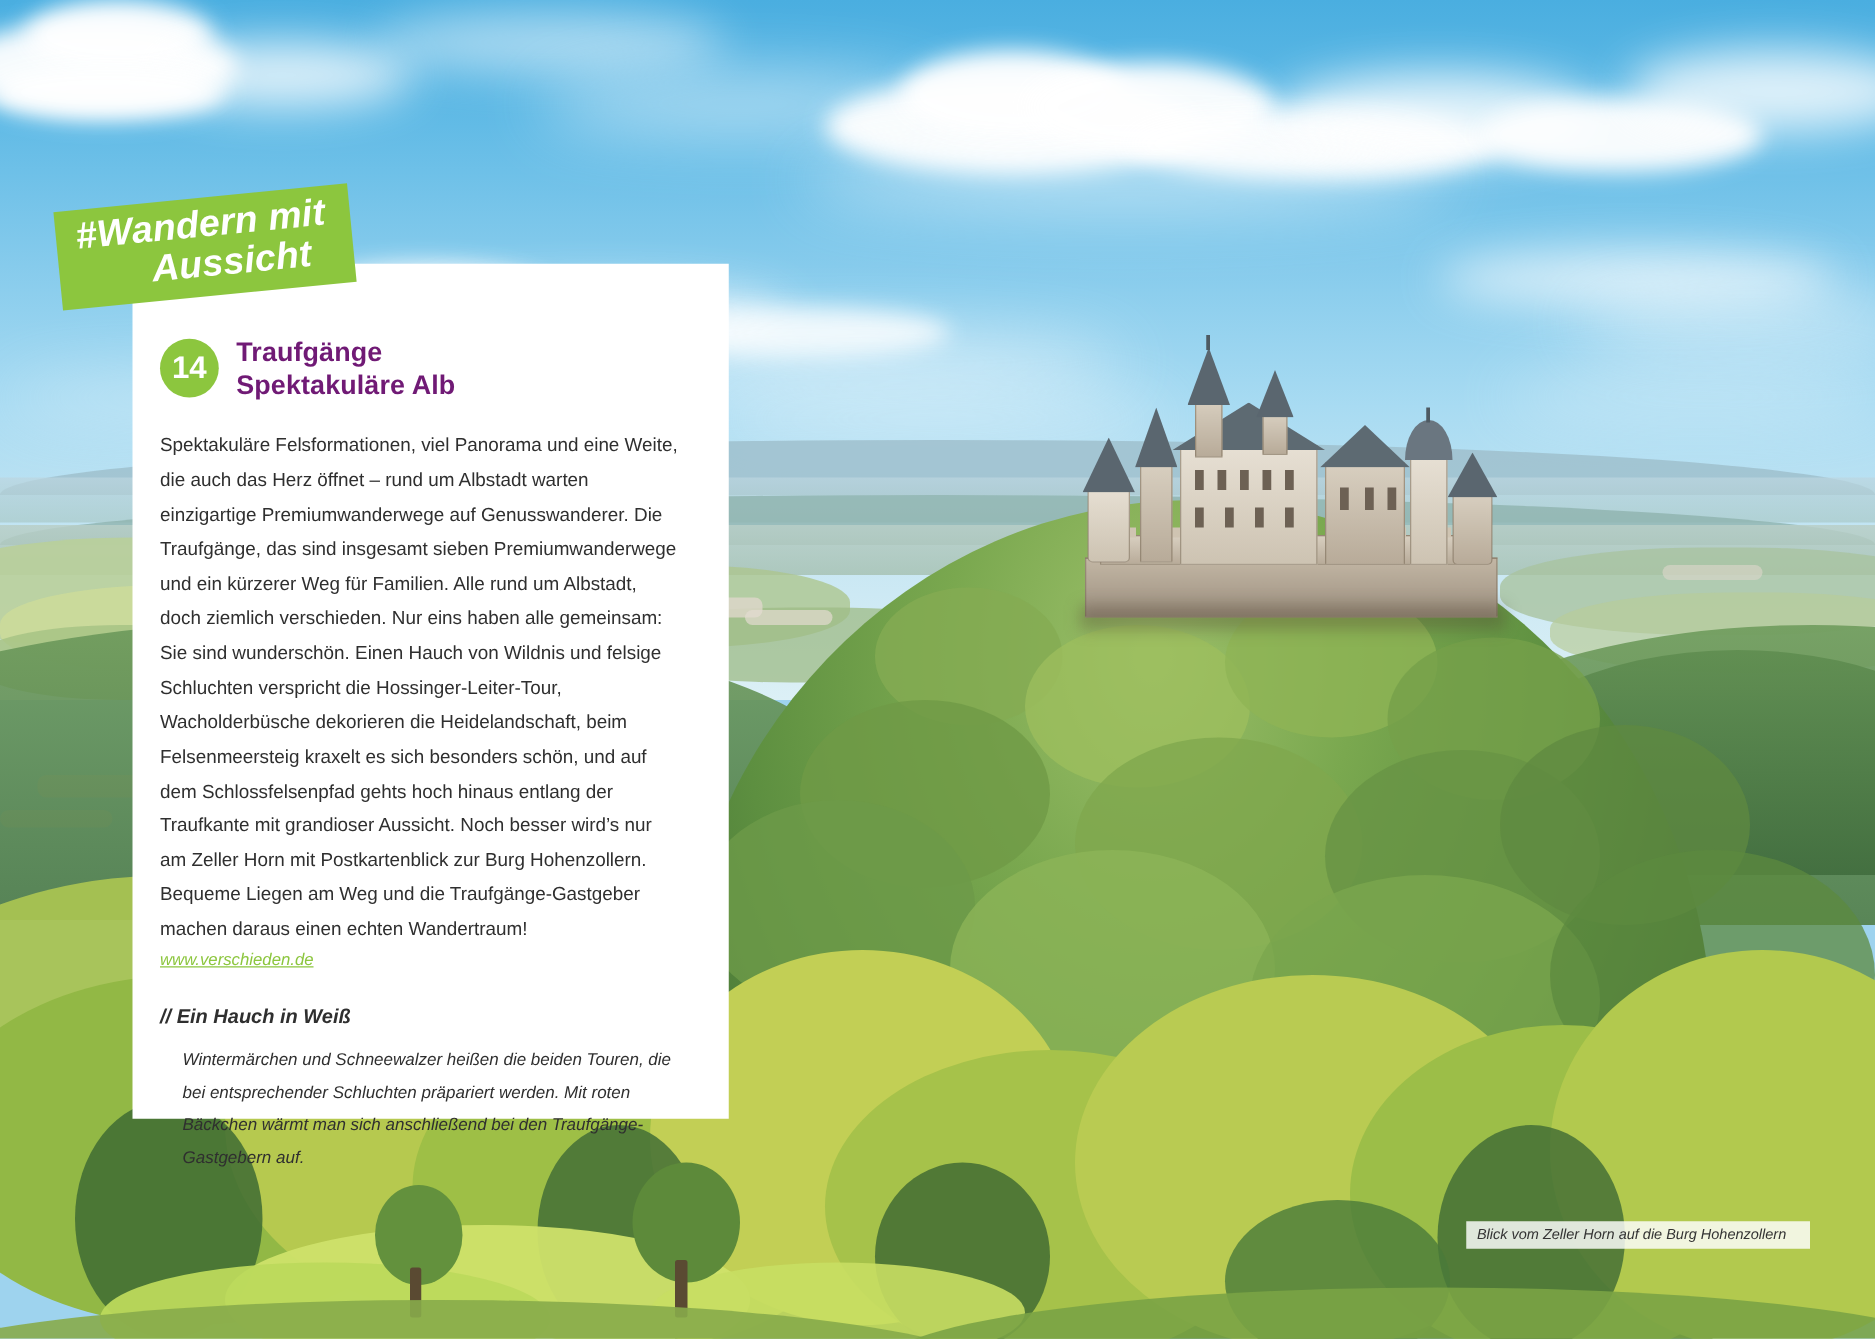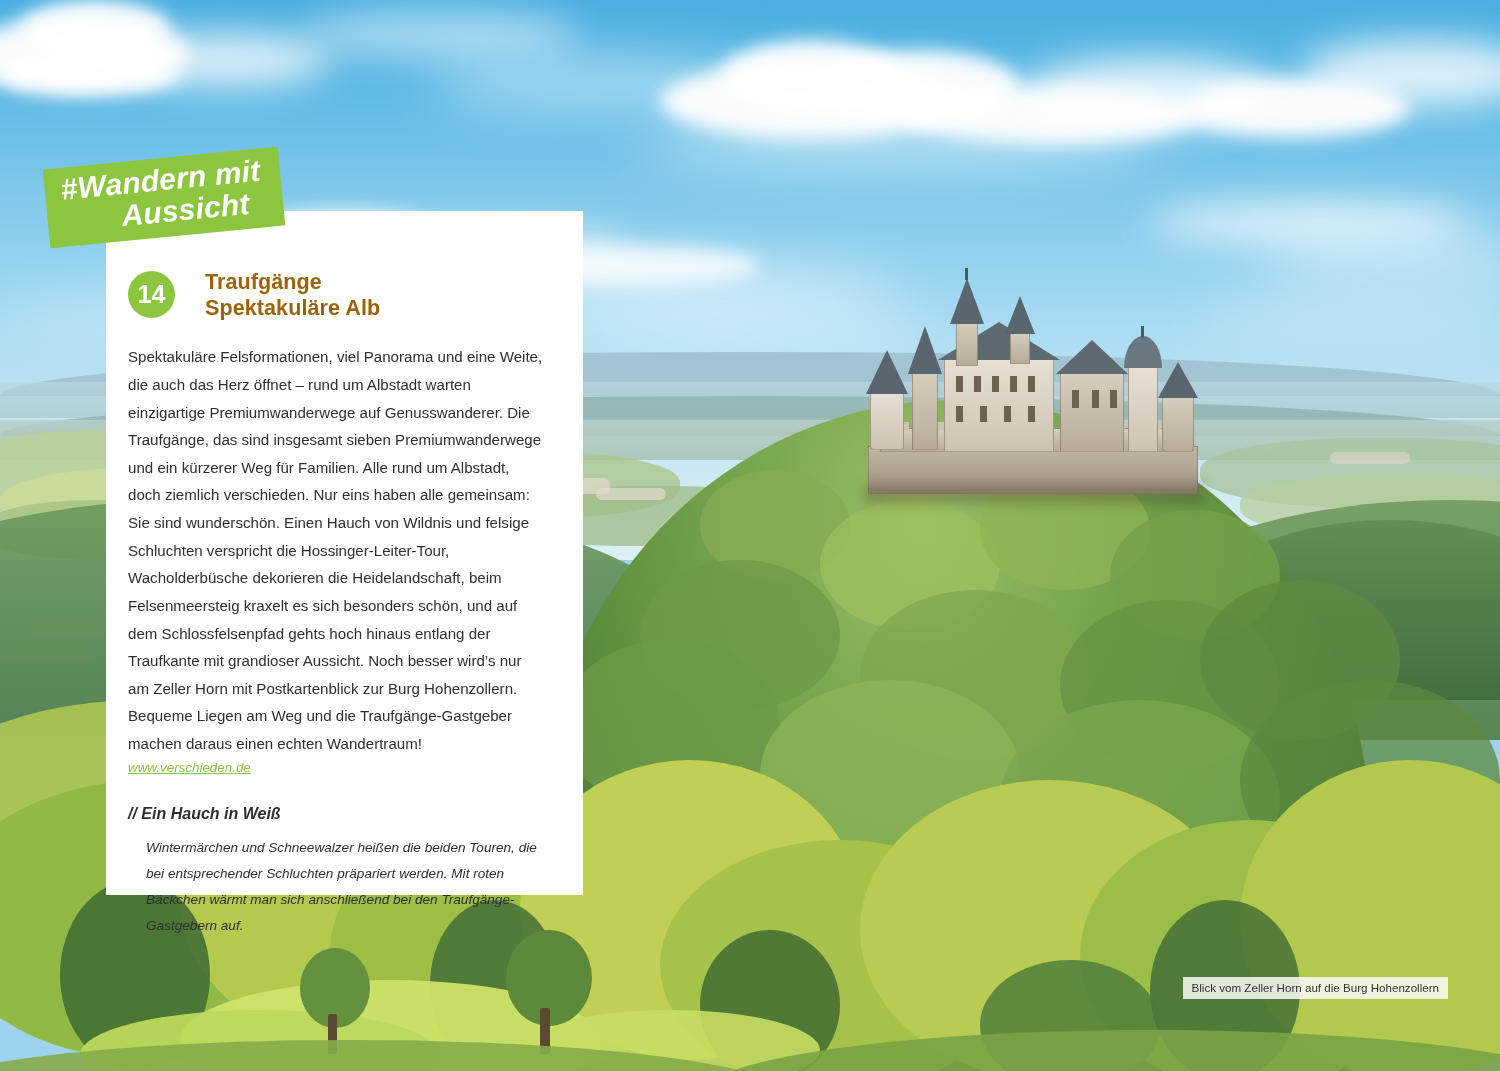--- a/index.html
+++ b/index.html
@@ -154,24 +154,23 @@
     font-size: 25px;
     font-weight: bold;
     display: flex;
     align-items: center;
     justify-content: center;
     margin-top: 2px;
   }
   .title {
     font-size: 21.5px;
     font-weight: bold;
-    color: #a16207;
+    color: #701a75;
     line-height: 1.22;
     letter-spacing: .1px;
-    margin-left: 16px;
   }
 
   .body-text {
     font-size: 15.1px;
     line-height: 1.83;
     color: #2f2f2f;
   }
   .link {
     display: block;
     margin-top: 2px;
@@ -198,21 +197,22 @@
   }
 
   
   .caption {
     position: absolute;
     right: 52px;
     bottom: 72px;
     background: rgba(255,255,255,.82);
     color: #333;
     font-size: 11.6px;
-    padding: 4px 9px 5px 9px;
+    font-style: italic;
+    padding: 4px 19px 5px 9px;
     z-index: 50;
   }
 </style>
 </head>
 <body>
 
 <div class="page">
 
   <div class="photo">
 

